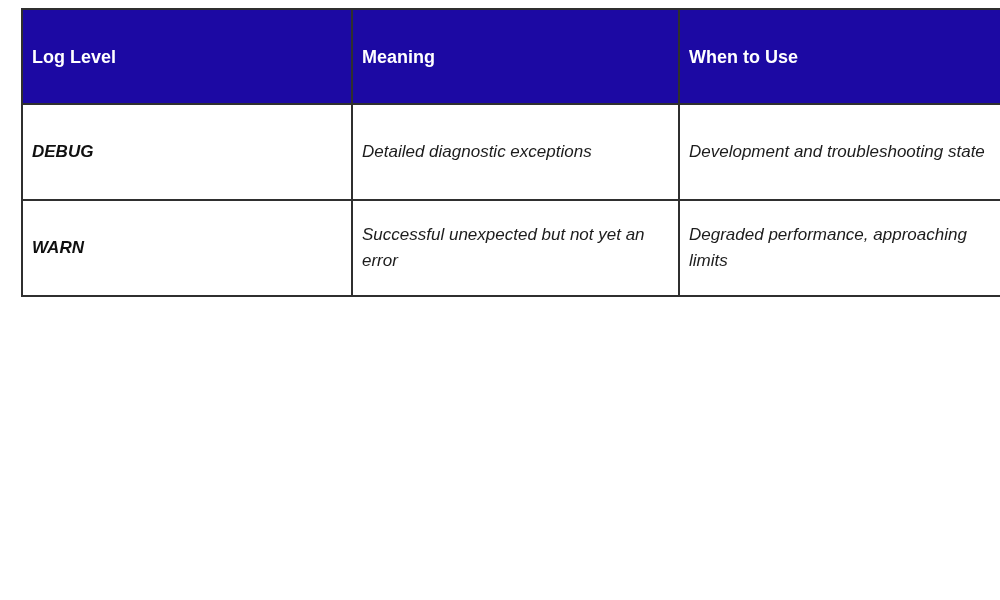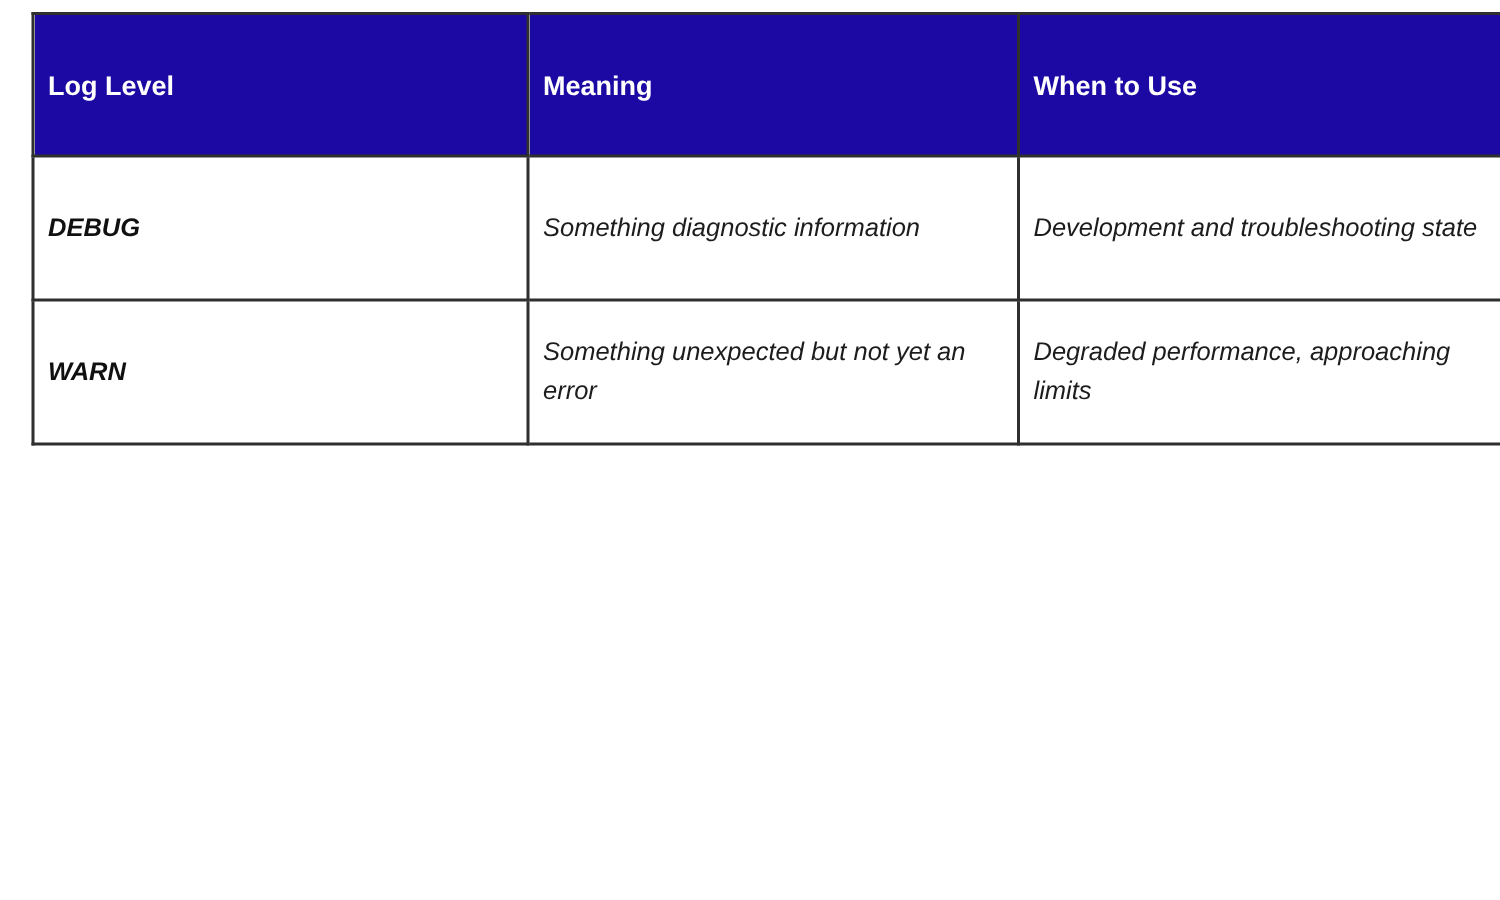--- a/index.html
+++ b/index.html
@@ -61,23 +61,23 @@
     <thead>
       <tr>
         <th>Log Level</th>
         <th>Meaning</th>
         <th>When to Use</th>
       </tr>
     </thead>
     <tbody>
       <tr>
         <td class="level-cell">DEBUG</td>
-        <td>Something diagnostic information</td>
+        <td>Detailed diagnostic exceptions</td>
         <td>Development and troubleshooting state</td>
       </tr>
       <tr>
         <td class="level-cell">WARN</td>
-        <td>Something unexpected but not yet an error</td>
+        <td>Successful unexpected but not yet an error</td>
         <td>Degraded performance, approaching limits</td>
       </tr>
     </tbody>
   </table>
 </div>
 
 </body></html>

